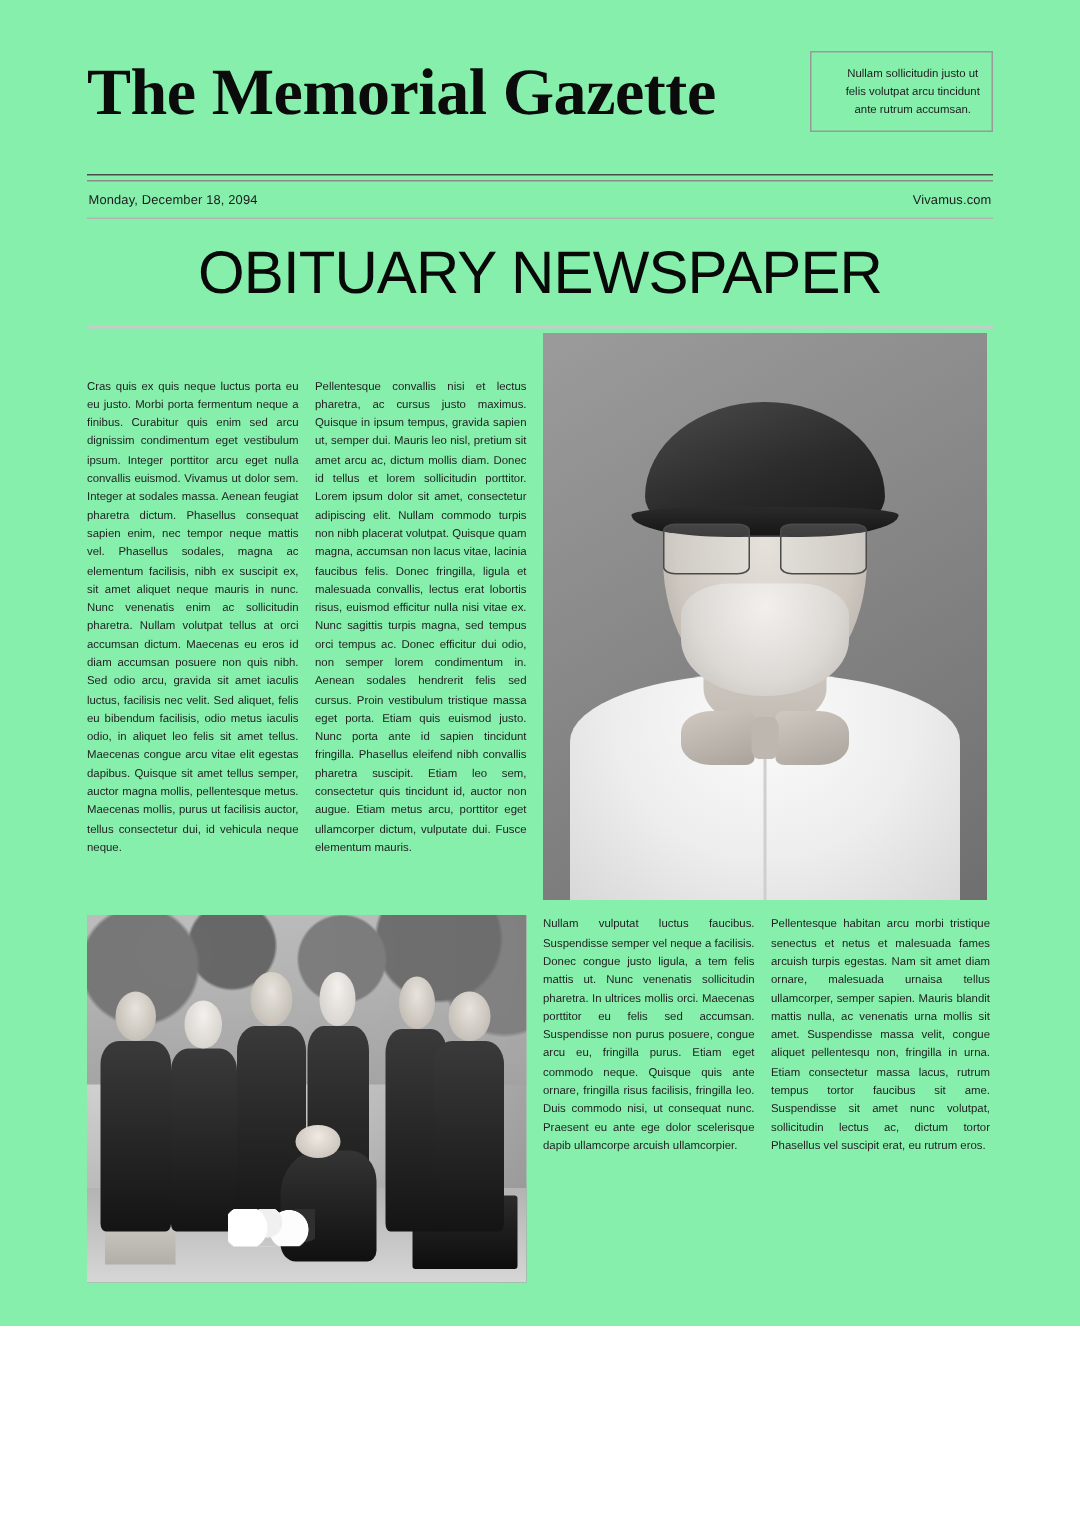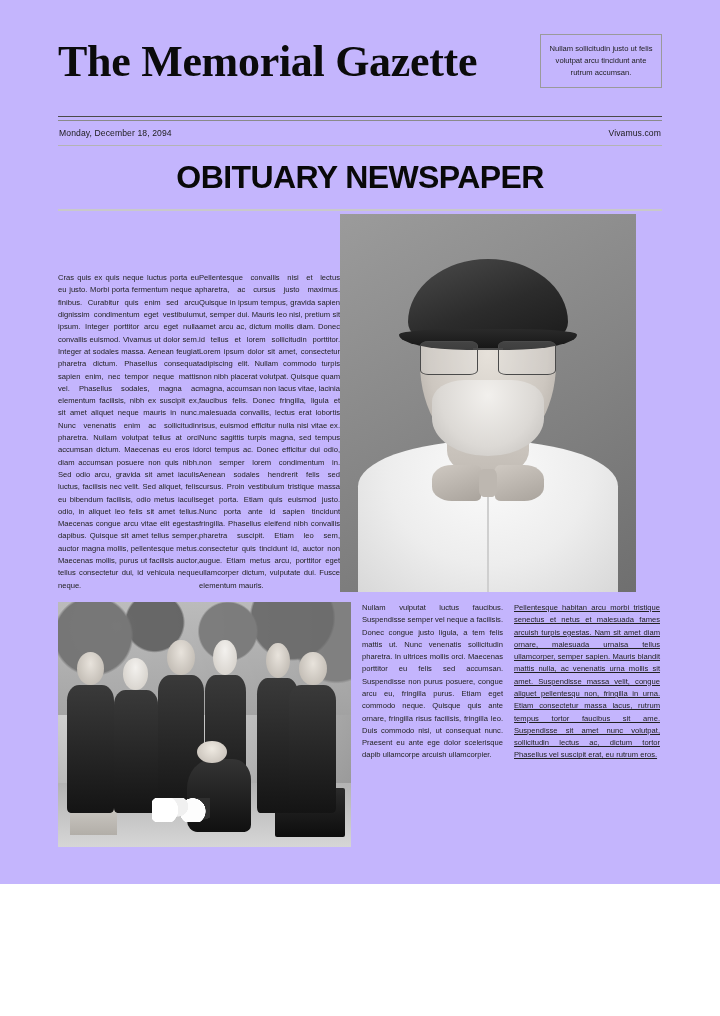--- a/index.html
+++ b/index.html
@@ -12,21 +12,21 @@
     height: 1016px;
     font-family: "Liberation Serif", serif;
     color: #111111;
     overflow: hidden;
   }
 
   .page {
     position: relative;
     width: 720px;
     height: 884px;
-    background: #c4b5fd;
+    background: #86efac;
     box-sizing: border-box;
   }
 
   .sheet {
     position: absolute;
     left: 58px;
     top: 18px;
     width: 604px;
   }
 
@@ -46,21 +46,21 @@
     line-height: 1.0;
     letter-spacing: -0.3px;
     color: #0b0b0b;
     white-space: nowrap;
     margin-top: 8px;
   }
   .masthead-box {
     border: 1px solid #9a9a9a;
     width: 122px;
     box-sizing: border-box;
-    padding: 8px 7px 9px 7px;
+    padding: 8px 7px 9px 22px;
     font-family: "Liberation Sans", sans-serif;
     font-size: 7.6px;
     line-height: 1.55;
     text-align: center;
     color: #1c1c1c;
     margin-top: 2px;
   }
 
   
   .rule-double {
@@ -93,42 +93,43 @@
     font-size: 8.6px;
     color: #1b1b1b;
     padding: 7px 1px 7px 1px;
     letter-spacing: 0.1px;
   }
 
   
   .banner {
     text-align: center;
     font-family: "Liberation Sans", sans-serif;
-    font-weight: bold;
-    font-size: 32px;
+    font-weight: normal;
+    font-size: 40px;
     line-height: 1.06;
     letter-spacing: -0.6px;
     color: #090909;
     padding: 15px 0 14px 0;
   }
 
   
   .deck {
     font-family: "Liberation Serif", serif;
     font-size: 19.5px;
     line-height: 1.33;
     color: #151515;
     padding: 12px 2px 12px 2px;
     letter-spacing: 0.1px;
   }
 
   
   .article-top {
     display: flex;
-    align-items: flex-end;
+    gap: 11px;
+    align-items: center;
     padding-top: 3px;
   }
   .col {
     font-family: "Liberation Sans", sans-serif;
     font-size: 7.6px;
     line-height: 1.62;
     text-align: justify;
     color: #222222;
     hyphens: auto;
   }
@@ -385,21 +386,21 @@
     width: 20%;
     height: 10%;
     background:
       radial-gradient(circle at 20% 50%, #ffffff 0 30%, transparent 31%),
       radial-gradient(circle at 45% 35%, #f0f0f0 0 28%, transparent 29%),
       radial-gradient(circle at 70% 55%, #fdfdfd 0 30%, transparent 31%),
       radial-gradient(circle at 88% 40%, #2f2f2f 0 22%, transparent 23%);
   }
 
   .col-bottom-a { width: 141px; flex: 0 0 141px; }
-  .col-bottom-b { width: 146px; flex: 0 0 146px; text-decoration: underline; }
+  .col-bottom-b { width: 146px; flex: 0 0 146px; }
 </style>
 </head>
 <body>
 
 <div class="page">
   <div class="sheet">
 
     <div class="masthead">
       <div class="masthead-title">The Memorial Gazette</div>
       <div class="masthead-box">Nullam sollicitudin justo ut felis volutpat arcu tincidunt ante rutrum accumsan.</div>

